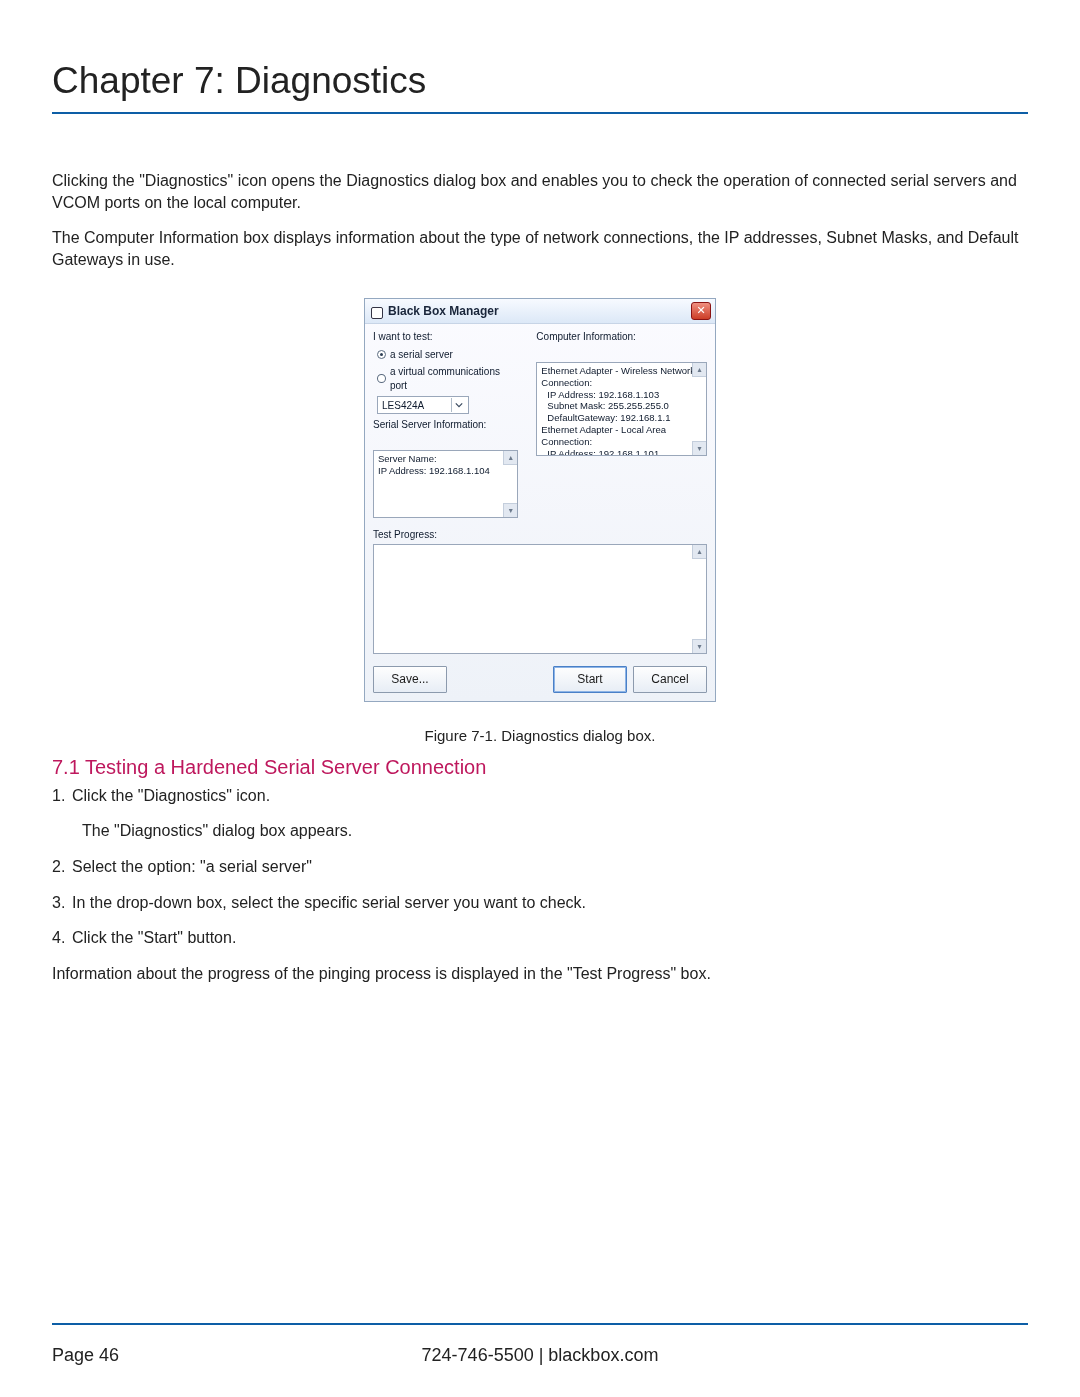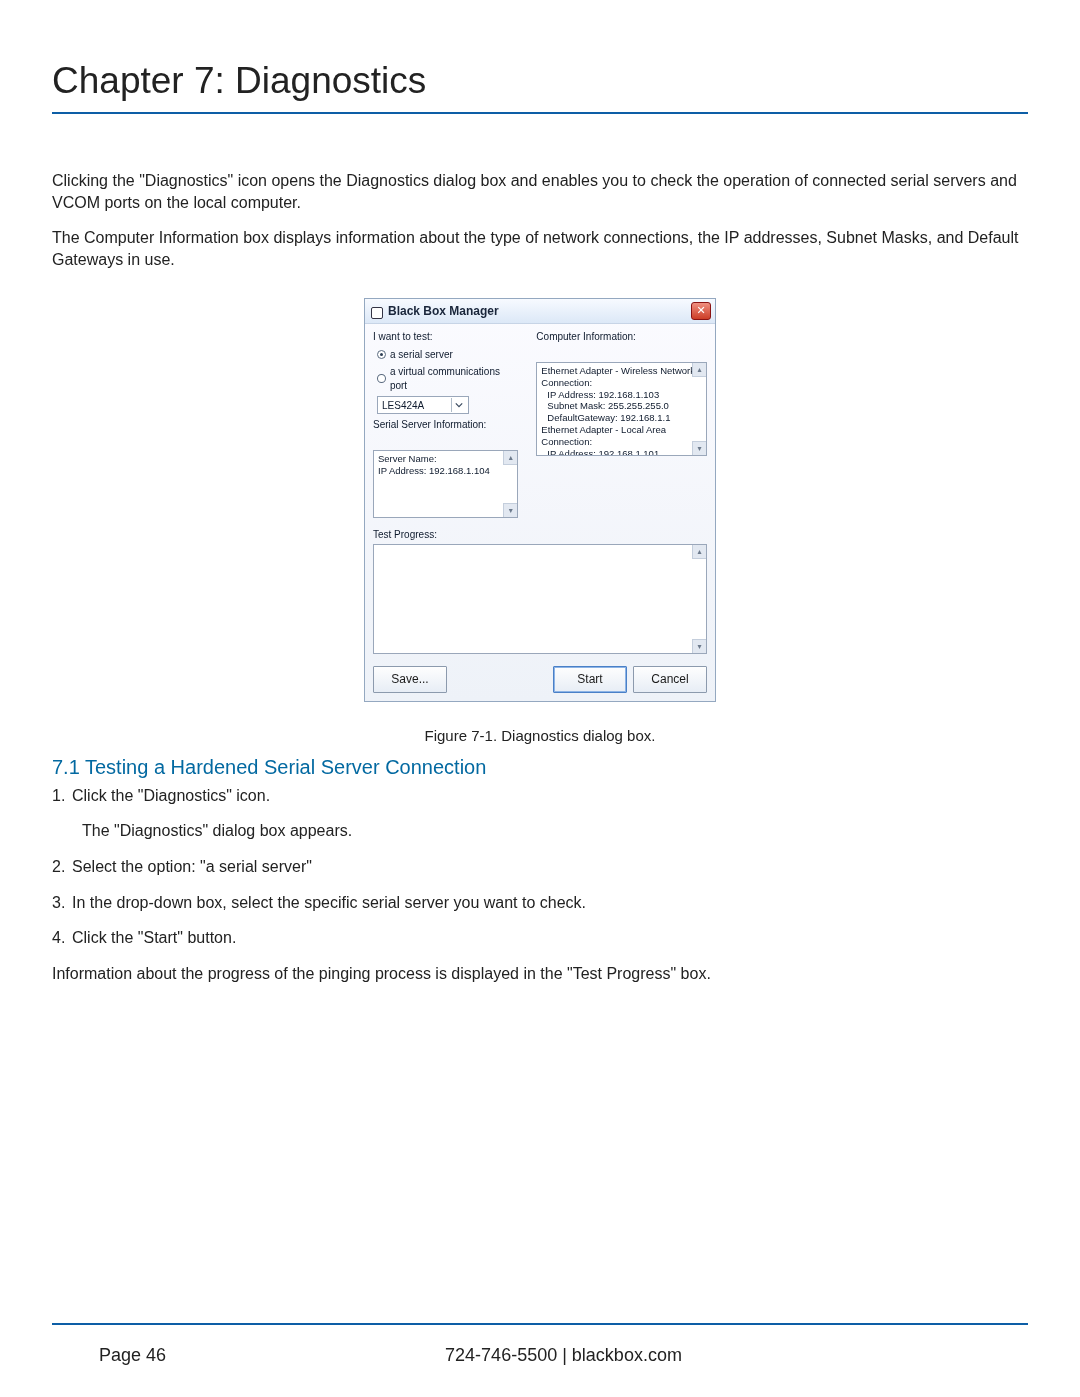--- a/index.html
+++ b/index.html
@@ -44,21 +44,21 @@
     margin: 28px 0 8px 0;
     text-align: center;
   }
   .figure-caption {
     text-align: center;
     font-size: 15px;
     font-weight: 300;
     margin: 24px 0 8px 0;
   }
   .section-title-2 {
-    color: #0369a1;
+    color: #be185d;
     font-size: 20px;
     font-weight: 400;
     margin: 4px 0 4px 0;
   }
   ol.steps {
     list-style: none;
     padding: 0;
     margin: 0;
     counter-reset: step;
   }
@@ -251,21 +251,20 @@
     border-top: 2px solid #0d5ea6;
   }
   .footer {
     position: absolute;
     left: 52px; right: 52px;
     bottom: 30px;
     display: flex;
     justify-content: space-between;
     align-items: center;
     font-size: 18px;
-    margin-left: 47px;
   }
   .footer .pg { font-weight: 300; }
   .footer .center {
     position: absolute;
     left: 0; right: 0;
     text-align: center;
     font-weight: 400;
   }
 </style>
 </head>

